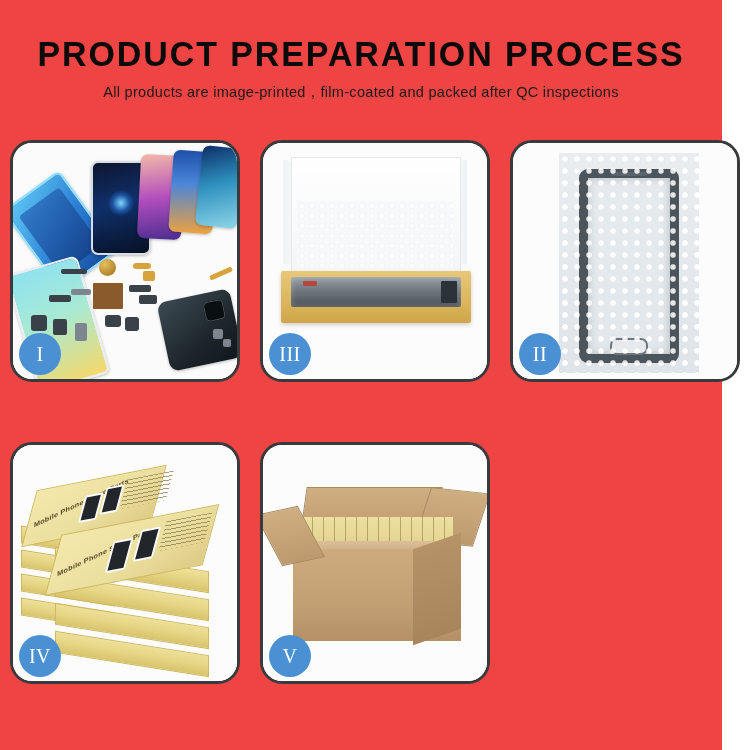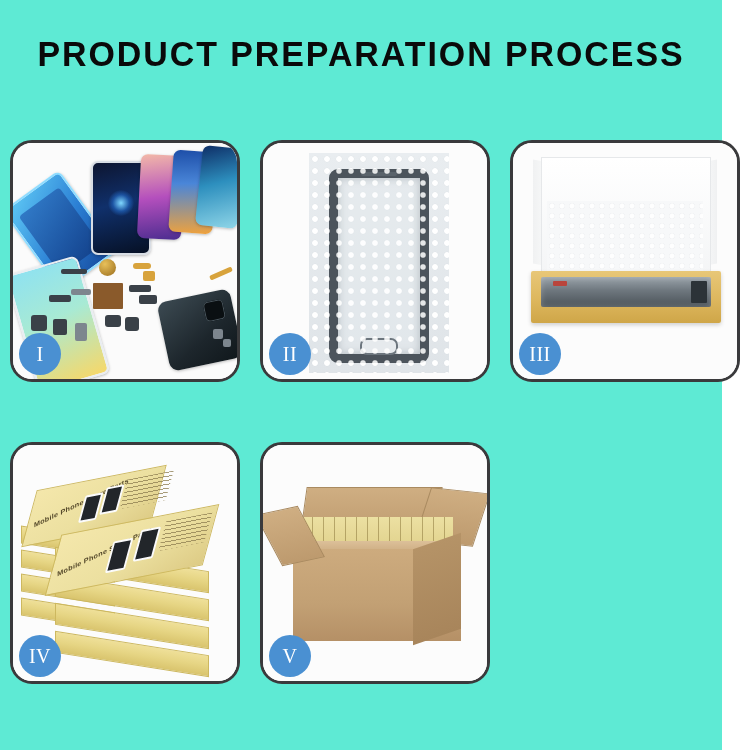--- a/index.html
+++ b/index.html
@@ -10,21 +10,21 @@
   body {
     width: 750px;
     height: 750px;
     font-family: "Liberation Sans", sans-serif;
     overflow: hidden;
   }
   .page {
     position: relative;
     width: 722px;
     height: 750px;
-    background: #5eead4;
+    background: #ef4444;
   }
 
   
   .header {
     text-align: center;
     padding-top: 34px;
   }
   .title {
     font-family: "Liberation Sans", sans-serif;
     font-size: 35px;
@@ -329,20 +329,21 @@
     background: rgba(120,95,62,.45);
   }
 </style>
 </head>
 <body>
 
 <div class="page">
 
   <div class="header">
     <div class="title">PRODUCT PREPARATION PROCESS</div>
+    <div class="subtitle">All products are image-printed，film-coated and packed after QC inspections</div>
   </div>
 
   <div class="grid">
 
     <div class="panel">
       <div class="panel-stage p1-bg">
         <div class="ph ph-a"></div>
         <div class="ph ph-b"></div>
         <div class="ph ph-c"></div>
         <div class="ph ph-d"></div>
@@ -367,48 +368,48 @@
         <div class="part gold" style="left:196px; top:128px; width:24px; height:5px; transform:rotate(-24deg);"></div>
         <div class="part gray" style="left:200px; top:186px; width:10px; height:10px; border-radius:2px;"></div>
         <div class="part gray" style="left:210px; top:196px; width:8px; height:8px; border-radius:2px;"></div>
 
         <div class="badge">I</div>
       </div>
     </div>
 
     <div class="panel">
       <div class="panel-stage">
-        <div class="bw">
-          <div class="bw-screen">
-            <div class="bw-speaker"></div>
-            <div class="bw-home"></div>
-          </div>
-          <div class="bw-gloss"></div>
-        </div>
-        <div class="badge">II</div>
-      </div>
-    </div>
-
-    <div class="panel">
-      <div class="panel-stage">
         <div class="kb-flap-l"></div>
         <div class="kb-flap-r"></div>
         <div class="kb-inner-lid"></div>
         <div class="kb-foam"></div>
         <div class="kb-tray">
           <div class="kb-prod">
             <div class="kb-prod-mark"></div>
           </div>
         </div>
         <div class="badge">III</div>
       </div>
     </div>
 
     <div class="panel">
       <div class="panel-stage">
+        <div class="bw">
+          <div class="bw-screen">
+            <div class="bw-speaker"></div>
+            <div class="bw-home"></div>
+          </div>
+          <div class="bw-gloss"></div>
+        </div>
+        <div class="badge">II</div>
+      </div>
+    </div>
+
+    <div class="panel">
+      <div class="panel-stage">
         <div class="stack">
 
           <div class="sbox" style="left:2px; top:70px; width:92px; height:16px; transform:skewY(9deg);"></div>
           <div class="sbox" style="left:2px; top:94px; width:92px; height:16px; transform:skewY(9deg);"></div>
           <div class="sbox" style="left:2px; top:118px; width:92px; height:16px; transform:skewY(9deg);"></div>
           <div class="sbox" style="left:2px; top:142px; width:92px; height:16px; transform:skewY(9deg);"></div>
 
           <div class="sbox" style="left:36px; top:96px; width:152px; height:20px; transform:skewY(9deg);"></div>
           <div class="sbox" style="left:36px; top:124px; width:152px; height:20px; transform:skewY(9deg);"></div>
           <div class="sbox" style="left:36px; top:152px; width:152px; height:20px; transform:skewY(9deg);"></div>

